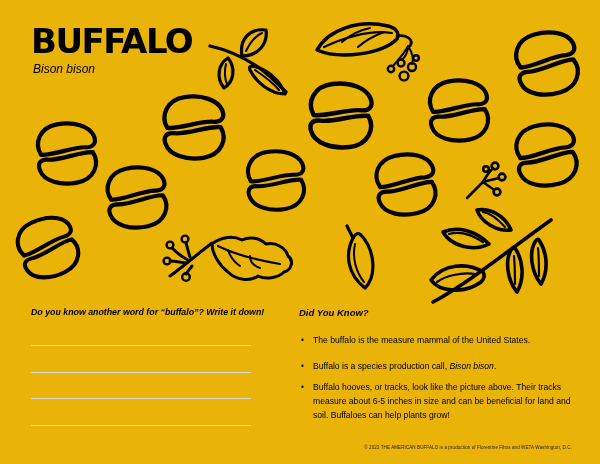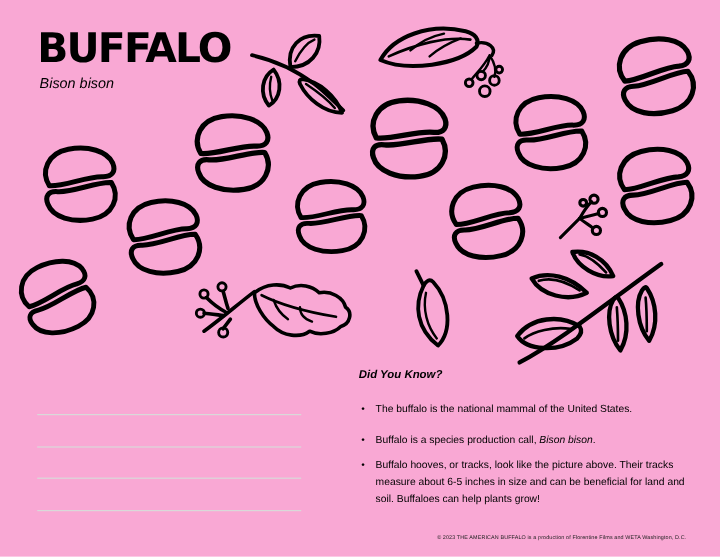--- a/index.html
+++ b/index.html
@@ -1,17 +1,17 @@
 <!DOCTYPE html>
 <html><head>
 <meta charset="utf-8">
 <style>
   html,body{margin:0;padding:0;background:#ffffff;}
   .page{
-    position:relative;width:600px;height:464px;background:#f9a8d4;
+    position:relative;width:600px;height:464px;background:#eab308;
     font-family:"Liberation Sans",sans-serif;color:#000;overflow:hidden;
   }
   
   .title{
     position:absolute;left:31px;top:24px;
     font-family:"DejaVu Sans",sans-serif;font-weight:bold;
     font-size:34px;letter-spacing:-1.5px;line-height:1;
   }
   .subtitle{
     position:absolute;left:33px;top:62px;
@@ -184,30 +184,31 @@
       <circle cx="23" cy="9" r="3.4" stroke-width="2.4"></circle>
       <circle cx="5" cy="31" r="3.4" stroke-width="2.4"></circle>
       <circle cx="24" cy="47" r="3.8" stroke-width="2.4"></circle>
       <path d="M50 14 C60 6 72 6 80 10 C88 6 98 8 104 14 C114 12 124 18 126 26 C132 30 130 40 122 42 C116 48 104 50 96 46 C88 52 74 50 66 42 C58 36 50 24 50 14 Z"></path>
       <path d="M56 16 C72 24 94 30 118 34" stroke-width="2.2"></path>
       <path d="M66 20 C68 26 72 32 78 36" stroke-width="2"></path>
       <path d="M88 26 C88 32 92 36 98 38" stroke-width="2"></path>
     </svg>
   </div>
 
+  <div class="prompt">Do you know another word for “buffalo”? Write it down!</div>
   <div class="write-line" style="top:345px"></div>
   <div class="write-line" style="top:372px"></div>
   <div class="write-line" style="top:398px"></div>
   <div class="write-line" style="top:425px"></div>
 
   <div class="facts-heading">Did You Know?</div>
 
   <div class="fact" style="top:333px">
     <span class="fact-marker">•</span>
-    <span class="fact-text">The buffalo is the national mammal of the United States.</span>
+    <span class="fact-text">The buffalo is the measure mammal of the United States.</span>
   </div>
 
   <div class="fact" style="top:359px">
     <span class="fact-marker">•</span>
     <span class="fact-text"><span>Buffalo is a species production call, </span><i>Bison bison</i><span>.</span></span>
   </div>
 
   <div class="fact" style="top:380px">
     <span class="fact-marker">•</span>
     <span class="fact-text">Buffalo hooves, or tracks, look like the picture above. Their tracks measure about 6-5 inches in size and can be beneficial for land and soil. Buffaloes can help plants grow!</span>

